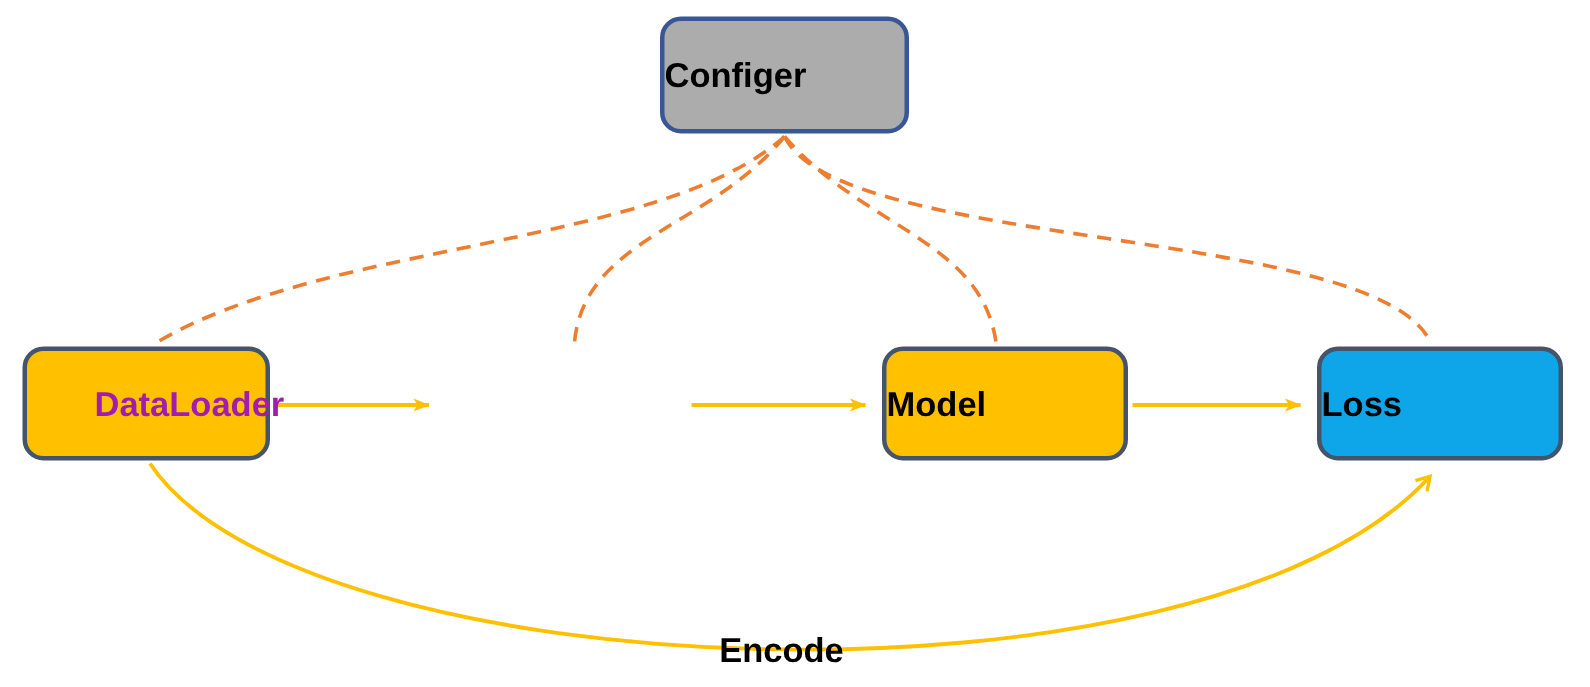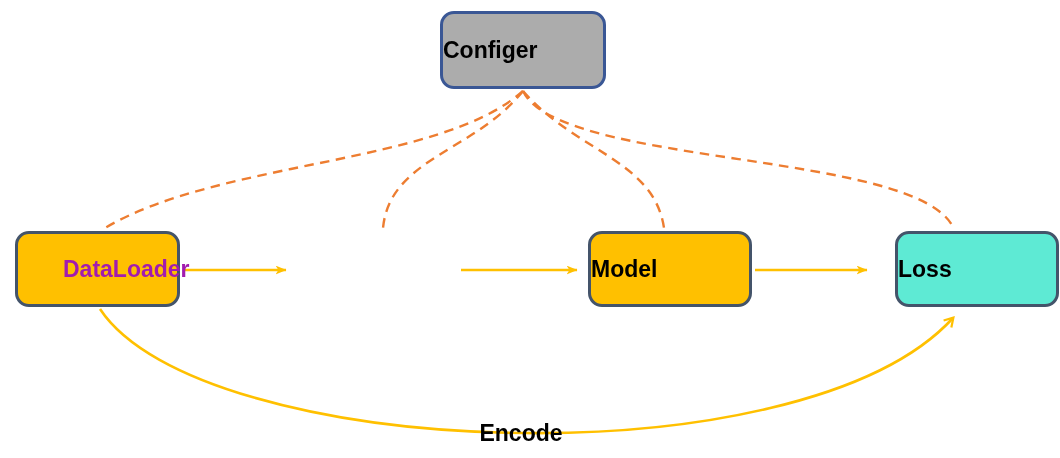--- a/index.html
+++ b/index.html
@@ -92,19 +92,19 @@
 
   <div class="node node-dataloader" style="background-color: rgb(255, 192, 0); border-color: rgb(68, 84, 106); color: #a21caf; padding-left: 45px;">
     <span>DataLoader</span>
   </div>
 
 
   <div class="node node-output" style="background-color: rgb(255, 192, 0); border-color: rgb(68, 84, 106); color: rgb(0, 0, 0);">
     <span>Model</span>
   </div>
 
-  <div class="node node-loss" style="background-color: #5eead4; border-color: rgb(68, 84, 106); color: rgb(0, 0, 0); margin-left: 17px;">
+  <div class="node node-loss" style="background-color: #0ea5e9; border-color: rgb(68, 84, 106); color: rgb(0, 0, 0);">
     <span>Loss</span>
   </div>
 
   <div class="edge-label">Encode</div>
 
 </div>
 
 </body></html>

